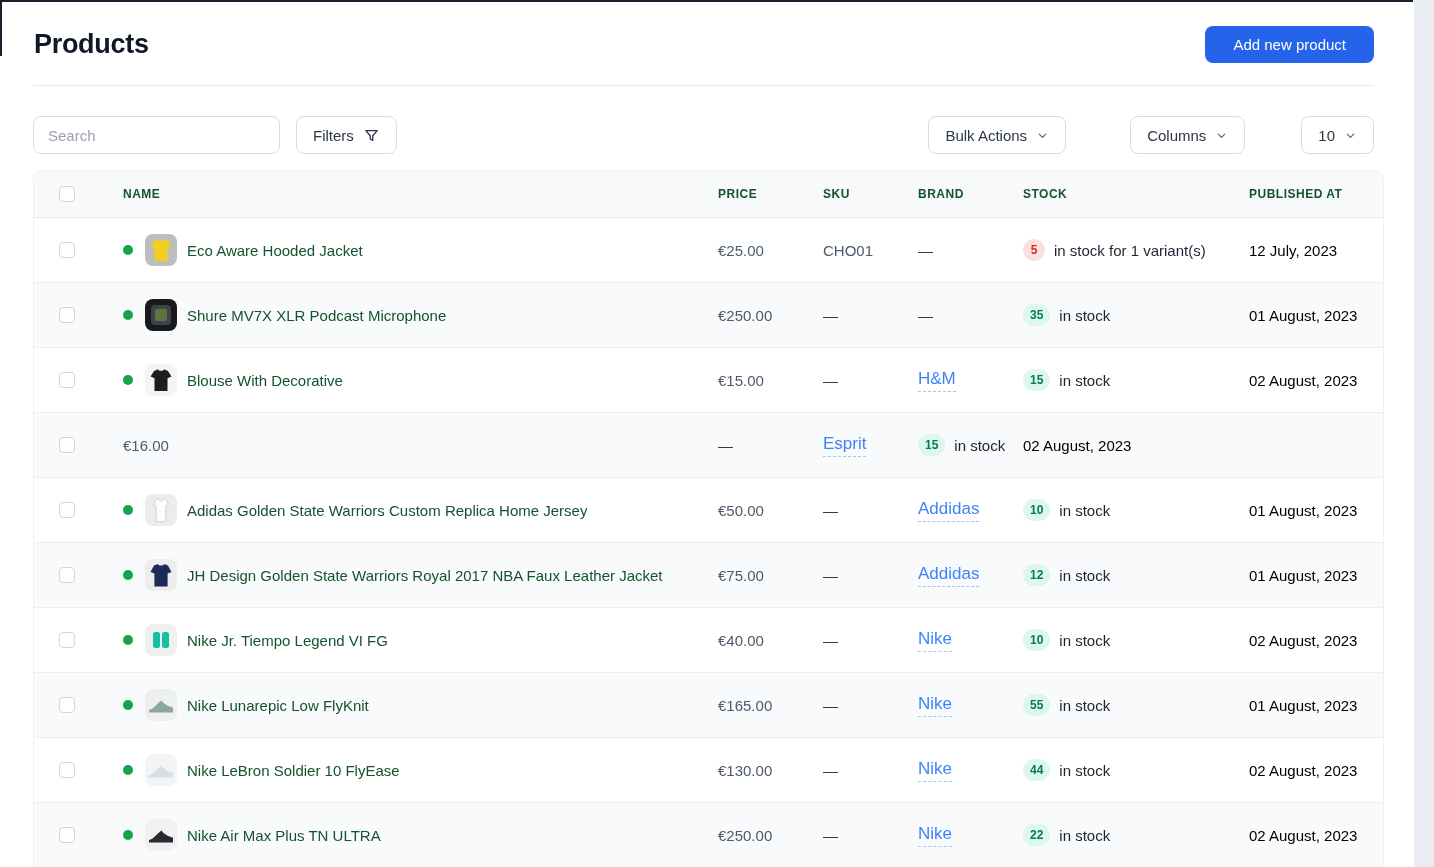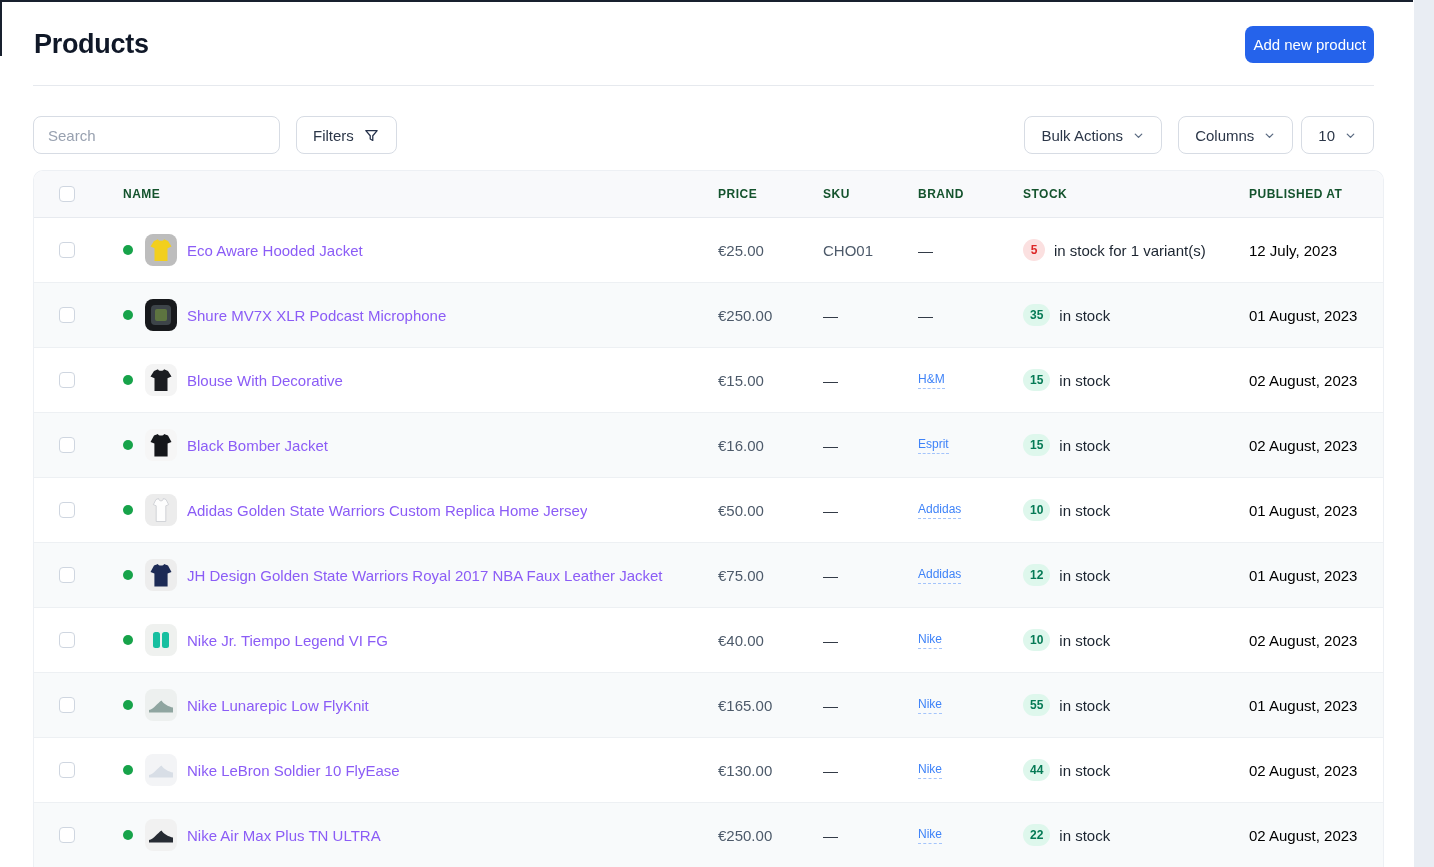--- a/index.html
+++ b/index.html
@@ -11,32 +11,32 @@
   .edge-left { position:absolute; left:0; top:0; width:2px; height:56px; background:#18202e; }
   .scroll-track { position:absolute; right:0; top:0; width:20px; height:867px; background:#e9edf3; }
 
   .page { position:absolute; left:0; top:0; width:1414px; height:667px; }
 
   
   .page-header { position:absolute; left:34px; right:40px; top:24px; height:40px;
     display:flex; align-items:center; justify-content:space-between; }
   .page-title { font-size:27px; font-weight:700; color:#101828; letter-spacing:-0.3px; }
   .btn-primary { background:#2563eb; color:#ffffff; border:none; border-radius:8px;
-    height:37px; padding:0 8px; font-size:15px; font-family:inherit; cursor:pointer; }
+    height:37px; padding:0 28px; font-size:15px; font-family:inherit; cursor:pointer; }
   .header-divider { position:absolute; left:33px; right:40px; top:85px; height:1px; background:#e6e9ee; }
 
   
   .toolbar { position:absolute; left:33px; right:40px; top:116px; height:38px;
     display:flex; align-items:center; }
   .search-input { width:247px; height:38px; border:1px solid #d7dce4; border-radius:8px;
     padding:0 14px; font-size:15px; font-family:inherit; color:#1f2937; outline:none; }
   .search-input::placeholder { color:#98a1b0; }
   .btn-outline { height:38px; background:#ffffff; border:1px solid #d7dce4; border-radius:8px;
     display:inline-flex; align-items:center; gap:9px; padding:0 16px; font-size:15px;
-    color:#2b3648; font-family:inherit; cursor:pointer; }
+    color:#2b3648; font-family:inherit; cursor:pointer;margin-left:48px; }
   .filters-btn { margin-left:16px; }
   .toolbar-spacer { flex:1; }
   .bulk-btn { margin-right:16px; }
   .cols-btn { margin-right:8px; }
   .chev { width:13px; height:13px; stroke:#5b6b82; fill:none; stroke-width:2.4;
     stroke-linecap:round; stroke-linejoin:round; }
   .funnel { width:17px; height:17px; stroke:#25314a; fill:none; stroke-width:1.8;
     stroke-linecap:round; stroke-linejoin:round; }
 
   
@@ -48,25 +48,25 @@
   .trow { display:grid; grid-template-columns:89px 595px 105px 95px 105px 226px 134px;
     align-items:center; height:65px; background:#ffffff; border-bottom:1px solid #edf0f3; }
   .trow.alt { background:#f8fafb; }
   .cell { display:flex; align-items:center; min-width:0; }
   .c-check { padding-left:25px; }
   .checkbox { width:16px; height:16px; border:1px solid #cfd6e0; border-radius:4px;
     background:#ffffff; display:inline-block; cursor:pointer; flex:0 0 auto; }
   .dot { width:10px; height:10px; border-radius:50%; background:#17a34a; flex:0 0 auto; }
   .thumb { width:32px; height:32px; border-radius:8px; margin:0 10px 0 12px;
     display:inline-flex; align-items:center; justify-content:center; overflow:hidden; flex:0 0 auto; }
-  .pname { font-size:15px; font-weight:500; color:#8b5cf6; white-space:nowrap;
+  .pname { font-size:15px; font-weight:500; color:#14532d; white-space:nowrap;
     overflow:hidden; text-overflow:ellipsis; }
   .muted { font-size:15px; color:#4d5a6a; }
   .dash { font-size:15px; color:#333b47; }
-  .brand-link { font-size:12px; color:#3f83f8; text-decoration:none;
+  .brand-link { font-size:17px; color:#3f83f8; text-decoration:none;
     border-bottom:1px dashed #a4c4fb; padding-bottom:2px; cursor:pointer; }
   .badge { min-width:22px; height:22px; border-radius:11px; padding:0 7px;
     display:inline-flex; align-items:center; justify-content:center;
     font-size:12px; font-weight:700; flex:0 0 auto; }
   .badge.ok { background:#def7ec; color:#057a55; }
   .badge.low { background:#fbe0e0; color:#dc2626; }
   .stock-label { font-size:15px; color:#1b2430; margin-left:9px; white-space:nowrap; }
   .date { font-size:15px; color:#000000; white-space:nowrap; }
 </style>
 </head>
@@ -214,29 +214,20 @@
             <span class="stock-label">in stock</span>
           </div>
           <div class="cell">
             <span class="date">02 August, 2023</span>
           </div>
         </div>
         <div class="trow alt">
           <div class="cell c-check">
             <span class="checkbox"></span>
           </div>
-          <div class="cell c-name">
-            <span class="dot"></span>
-            <span class="thumb" style="background: rgb(246, 246, 246);">
-              <svg width="32" height="32" viewBox="0 0 32 32">
-                <path d="M9 6.5 L13 5 C13 7 19 7 19 5 L23 6.5 L26.5 13 L22.6 14.6 L22.6 27.5 L9.4 27.5 L9.4 14.6 L5.5 13 Z" fill="#15171b"></path>
-              </svg>
-            </span>
-            <span class="pname">Black Bomber Jacket</span>
-          </div>
           <div class="cell">
             <span class="muted">€16.00</span>
           </div>
           <div class="cell">
             <span class="dash">—</span>
           </div>
           <div class="cell">
             <a class="brand-link">Esprit</a>
           </div>
           <div class="cell">

